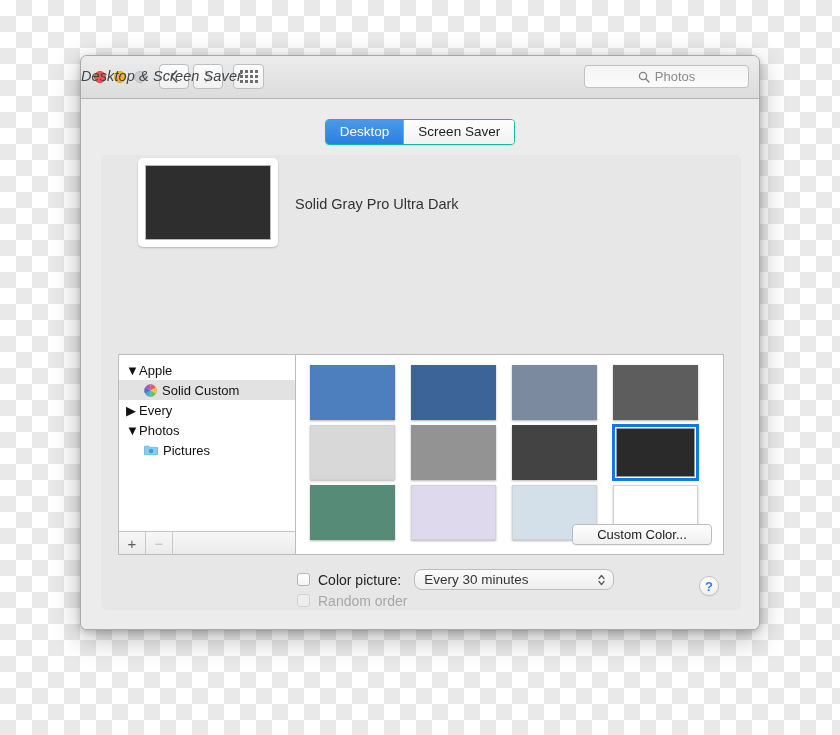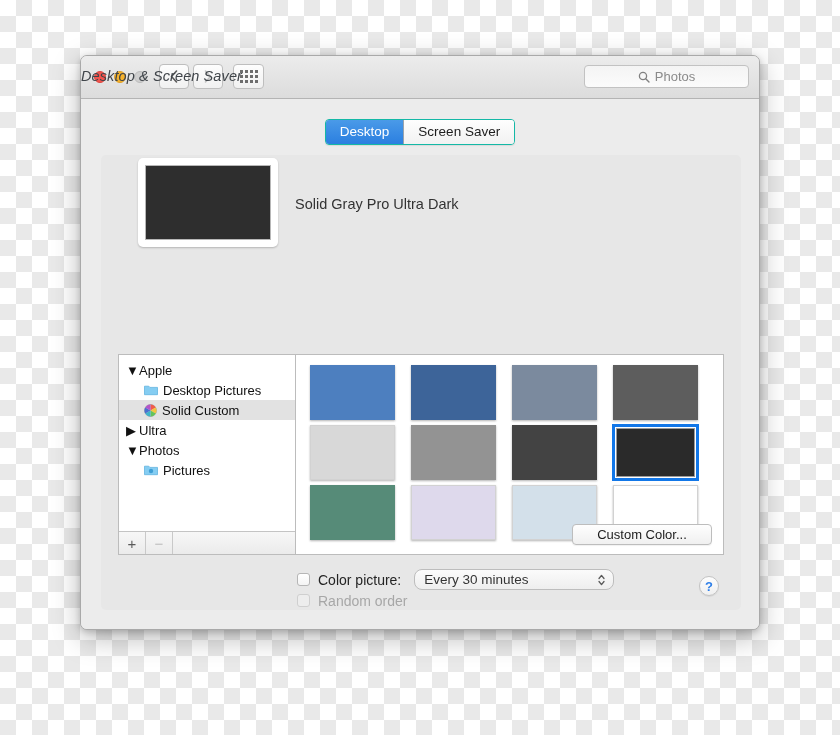--- a/index.html
+++ b/index.html
@@ -473,47 +473,39 @@
       <div class="split">
 
         <div class="sidebar">
           <div class="tree">
 
             <div class="trow">
               <span class="disc">▼</span>
               <span class="tlabel">Apple</span>
             </div>
 
-            <div class="trow indent">
-              <span class="ticon">
-                <svg width="14" height="12" viewBox="0 0 14 12">
-                  <path d="M0.5 2.2 h4.3 l1.1 1.2 h7.6 v7.3 h-13 z" fill="#85cdf2" stroke="#62b4e0" stroke-width="0.8"></path>
-                </svg>
-              </span>
-              <span class="tlabel">Desktop Pictures</span>
-            </div>
 
             <div class="trow indent selected">
               <span class="ticon">
                 <svg width="13" height="13" viewBox="0 0 13 13">
                   <circle cx="6.5" cy="6.5" r="6" fill="#d9d9d9" stroke="#9a9a9a" stroke-width="0.7"></circle>
                   <path d="M6.5 6.5 L6.5 0.5 A6 6 0 0 1 11.7 3.5 Z" fill="#f05b4b"></path>
                   <path d="M6.5 6.5 L11.7 3.5 A6 6 0 0 1 11.7 9.5 Z" fill="#f2c53d"></path>
                   <path d="M6.5 6.5 L11.7 9.5 A6 6 0 0 1 6.5 12.5 Z" fill="#63c45a"></path>
                   <path d="M6.5 6.5 L6.5 12.5 A6 6 0 0 1 1.3 9.5 Z" fill="#3fb3c9"></path>
                   <path d="M6.5 6.5 L1.3 9.5 A6 6 0 0 1 1.3 3.5 Z" fill="#4a6fd0"></path>
                   <path d="M6.5 6.5 L1.3 3.5 A6 6 0 0 1 6.5 0.5 Z" fill="#b355c9"></path>
                 </svg>
               </span>
               <span class="tlabel">Solid Custom</span>
             </div>
 
             <div class="trow">
               <span class="disc">▶</span>
-              <span class="tlabel">Ultra</span>
+              <span class="tlabel">Every</span>
             </div>
 
             <div class="trow">
               <span class="disc">▼</span>
               <span class="tlabel">Photos</span>
             </div>
 
             <div class="trow indent">
               <span class="ticon">
                 <svg width="14" height="12" viewBox="0 0 14 12">

